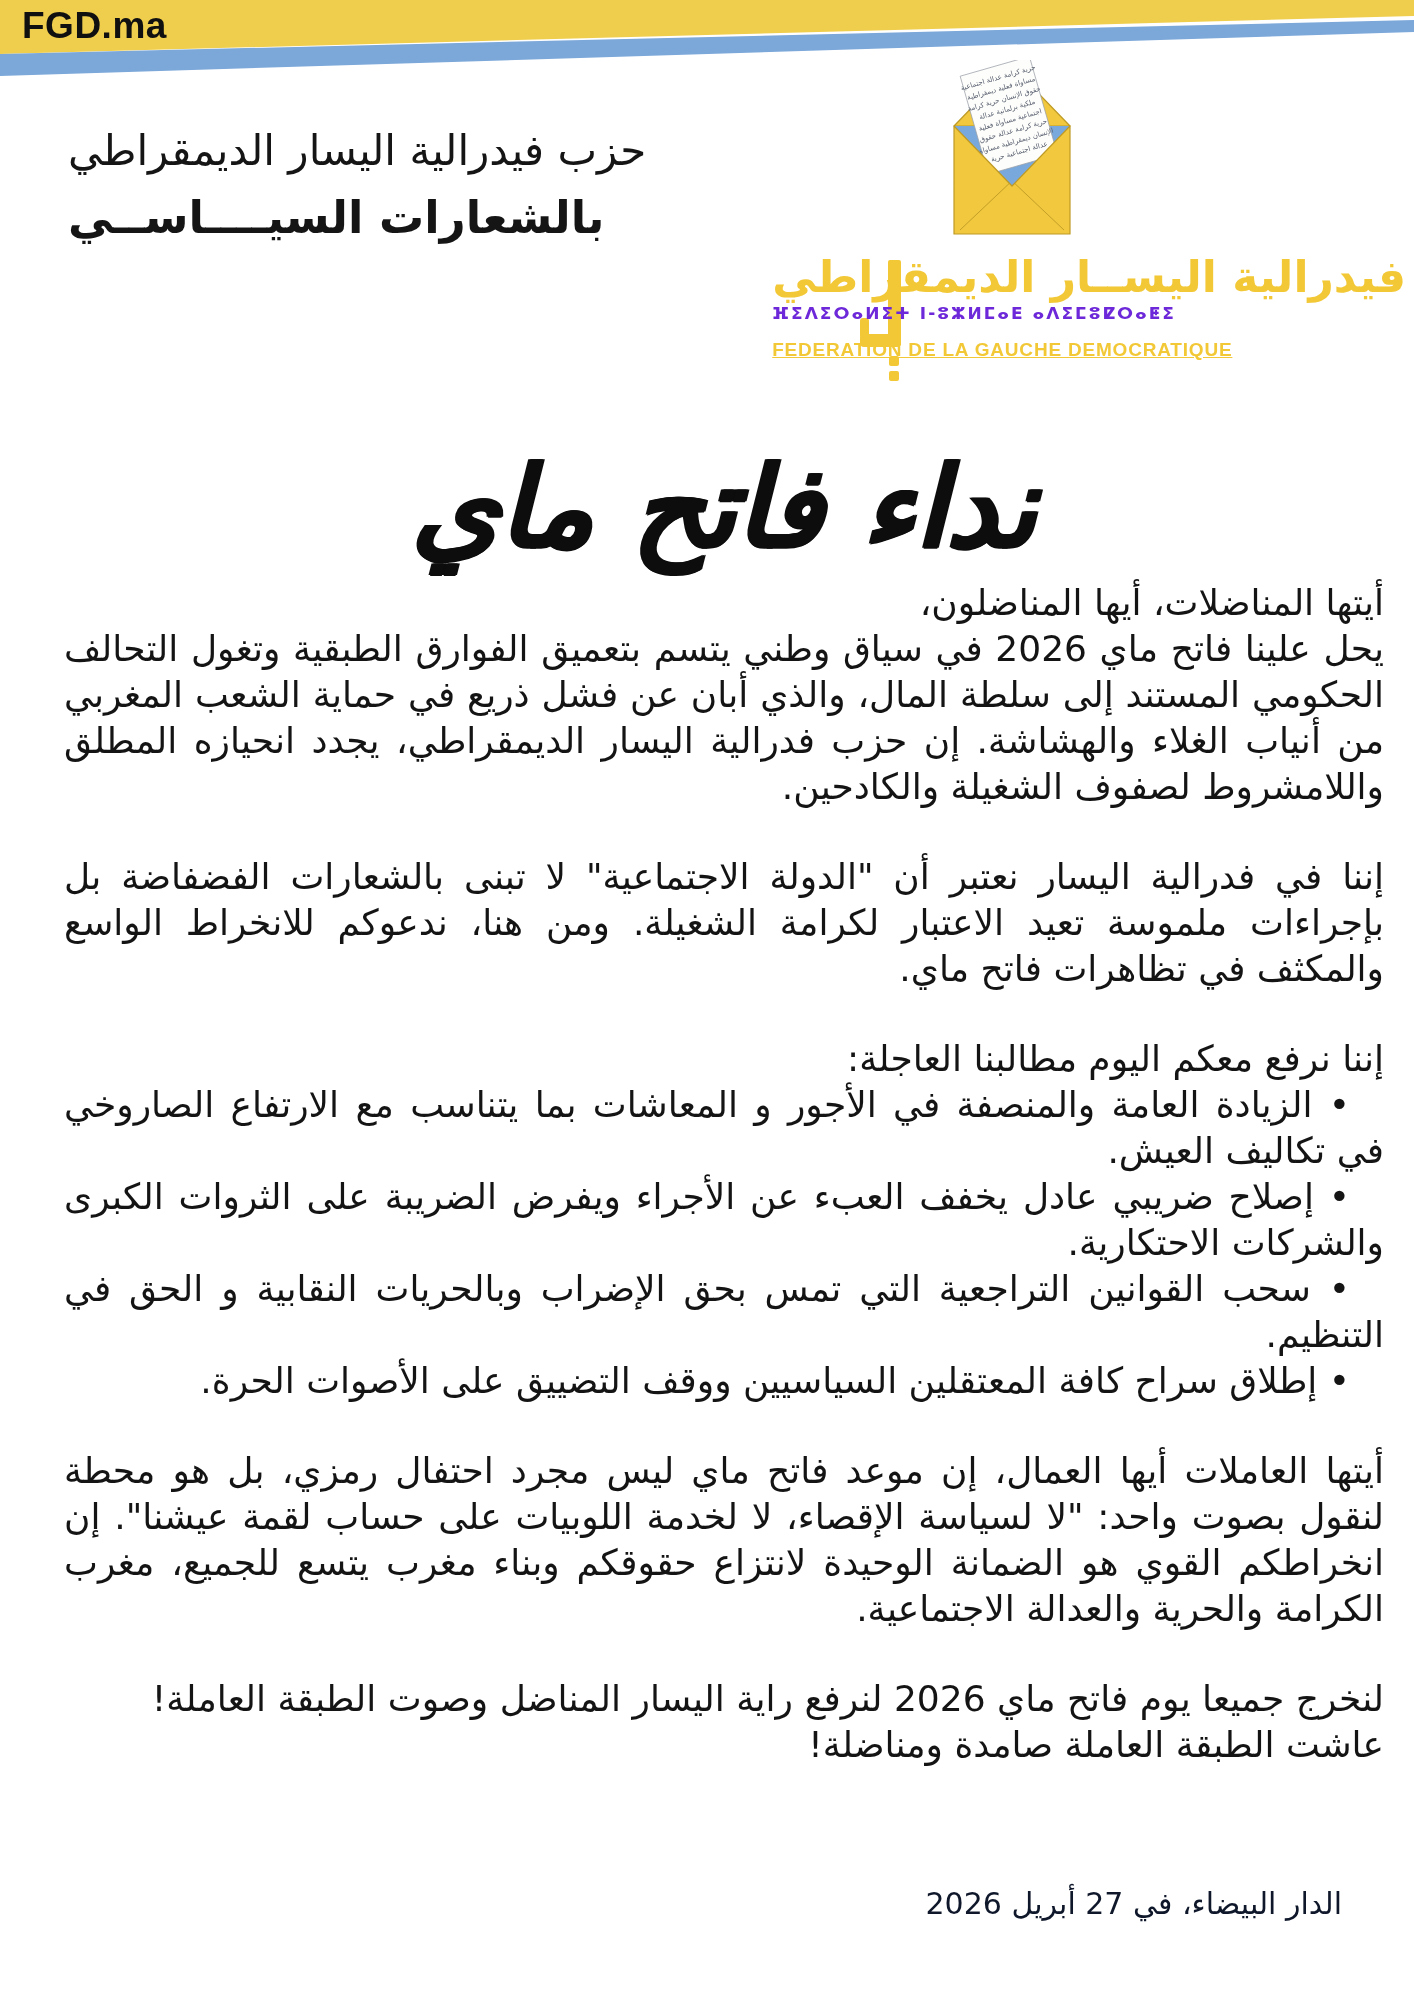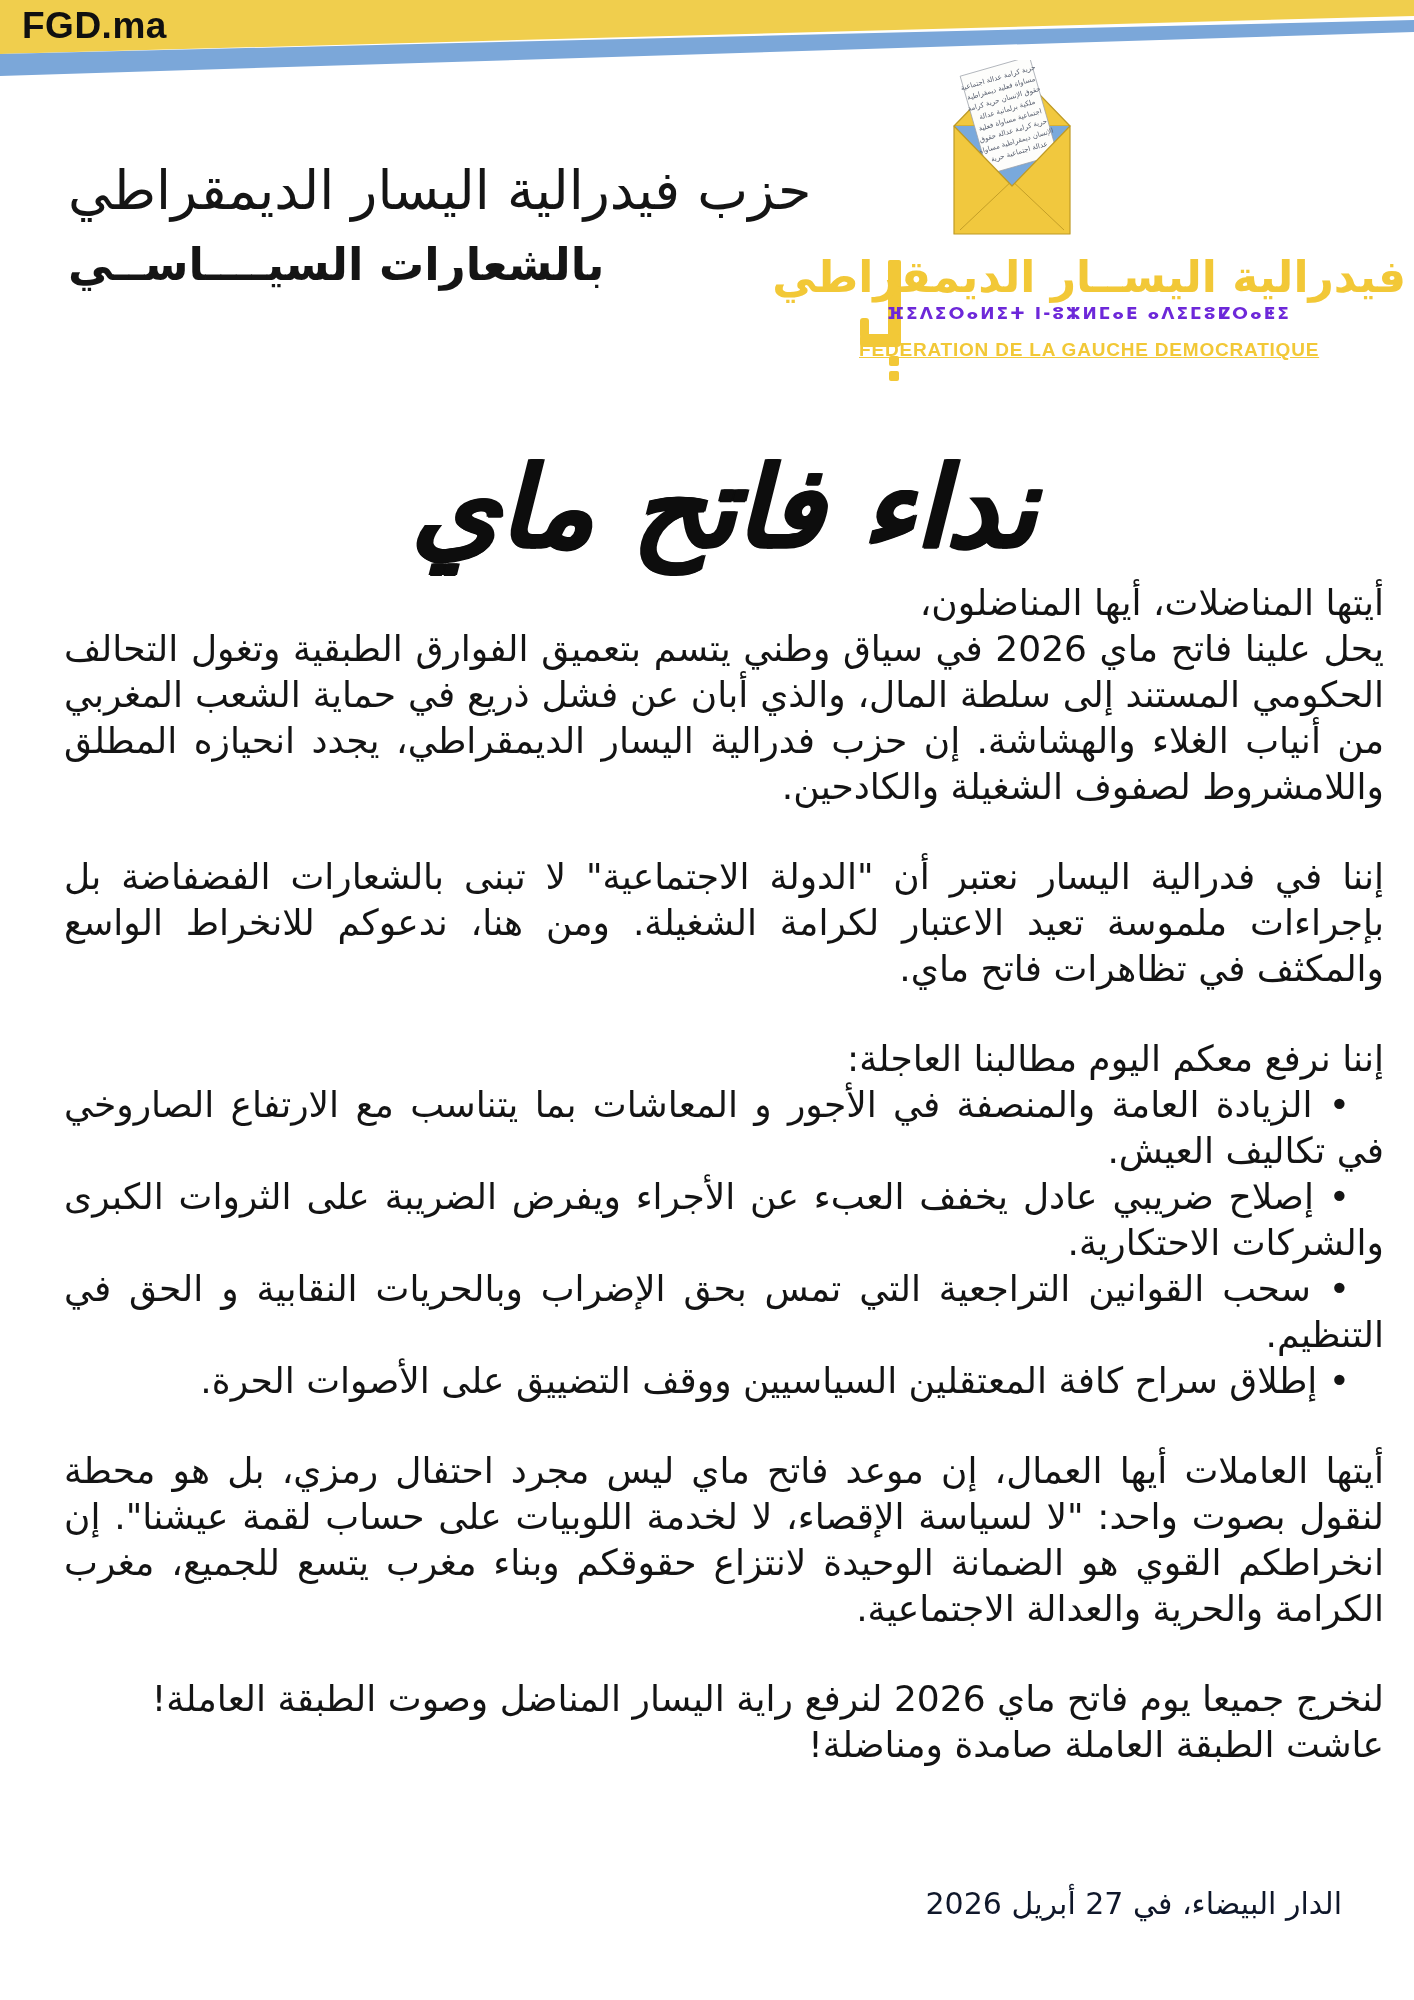--- a/index.html
+++ b/index.html
@@ -11,38 +11,38 @@
   
   .banner{position:absolute;top:0;left:0;width:1414px;height:84px;}
   .fgd-tag{
     position:absolute;top:5px;left:22px;
     font-family:"Liberation Sans",sans-serif;
     font-size:37px;font-weight:bold;color:#101010;letter-spacing:0.5px;
   }
   
   .envelope{position:absolute;left:946px;top:60px;width:132px;height:182px;}
   .scribble{font-family:"DejaVu Sans",sans-serif;font-size:7px;fill:#5a6170;direction:rtl;}
-  .wordmark{position:absolute;right:42px;top:252px;text-align:center;direction:rtl;}
+  .wordmark{position:absolute;right:42px;top:252px;text-align:left;direction:rtl;}
   .wm-ar{
     font-size:44px;font-weight:bold;color:#F2C837;line-height:1.12;
     white-space:nowrap;
   }
   .wm-tif{
     font-size:17px;font-weight:bold;color:#6d28d9;letter-spacing:2px;
     margin-top:2px;white-space:nowrap;direction:ltr;
   }
   .wm-fr{
     font-family:"Liberation Sans",sans-serif;
     font-size:19px;font-weight:bold;color:#F2C837;letter-spacing:0.8px;
     margin-top:16px;white-space:nowrap;direction:ltr;text-decoration:underline;
   }
   .flourish{position:absolute;left:852px;top:260px;}
   
   .org{position:absolute;left:68px;top:126px;direction:rtl;text-align:left;}
-  .org-l1{font-size:54px;color:#151515;white-space:nowrap;margin-top:33px;}
+  .org-l1{font-size:42px;color:#151515;white-space:nowrap;}
   .org-l2{font-size:45px;font-weight:bold;color:#151515;margin-top:16px;white-space:nowrap;}
   
   .doc-title{
     position:absolute;top:442px;left:0;right:0;text-align:center;
     direction:rtl;font-size:112px;font-weight:bold;font-style:italic;
     color:#0d0d0d;letter-spacing:-2px;
     text-shadow:1.5px 0 0 #0d0d0d,-1.5px 0 0 #0d0d0d,0 1px 0 #0d0d0d;
   }
   
   .body-text{

